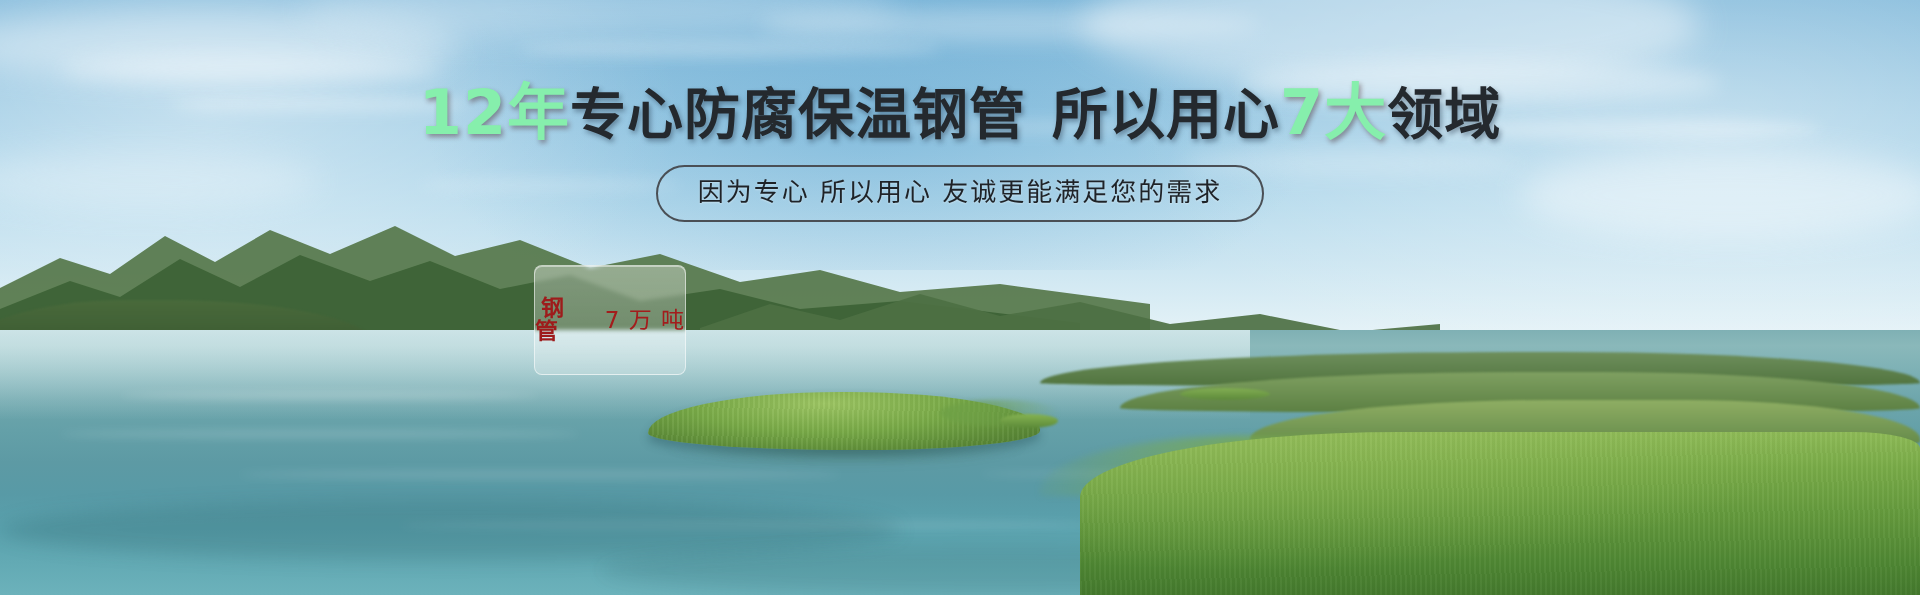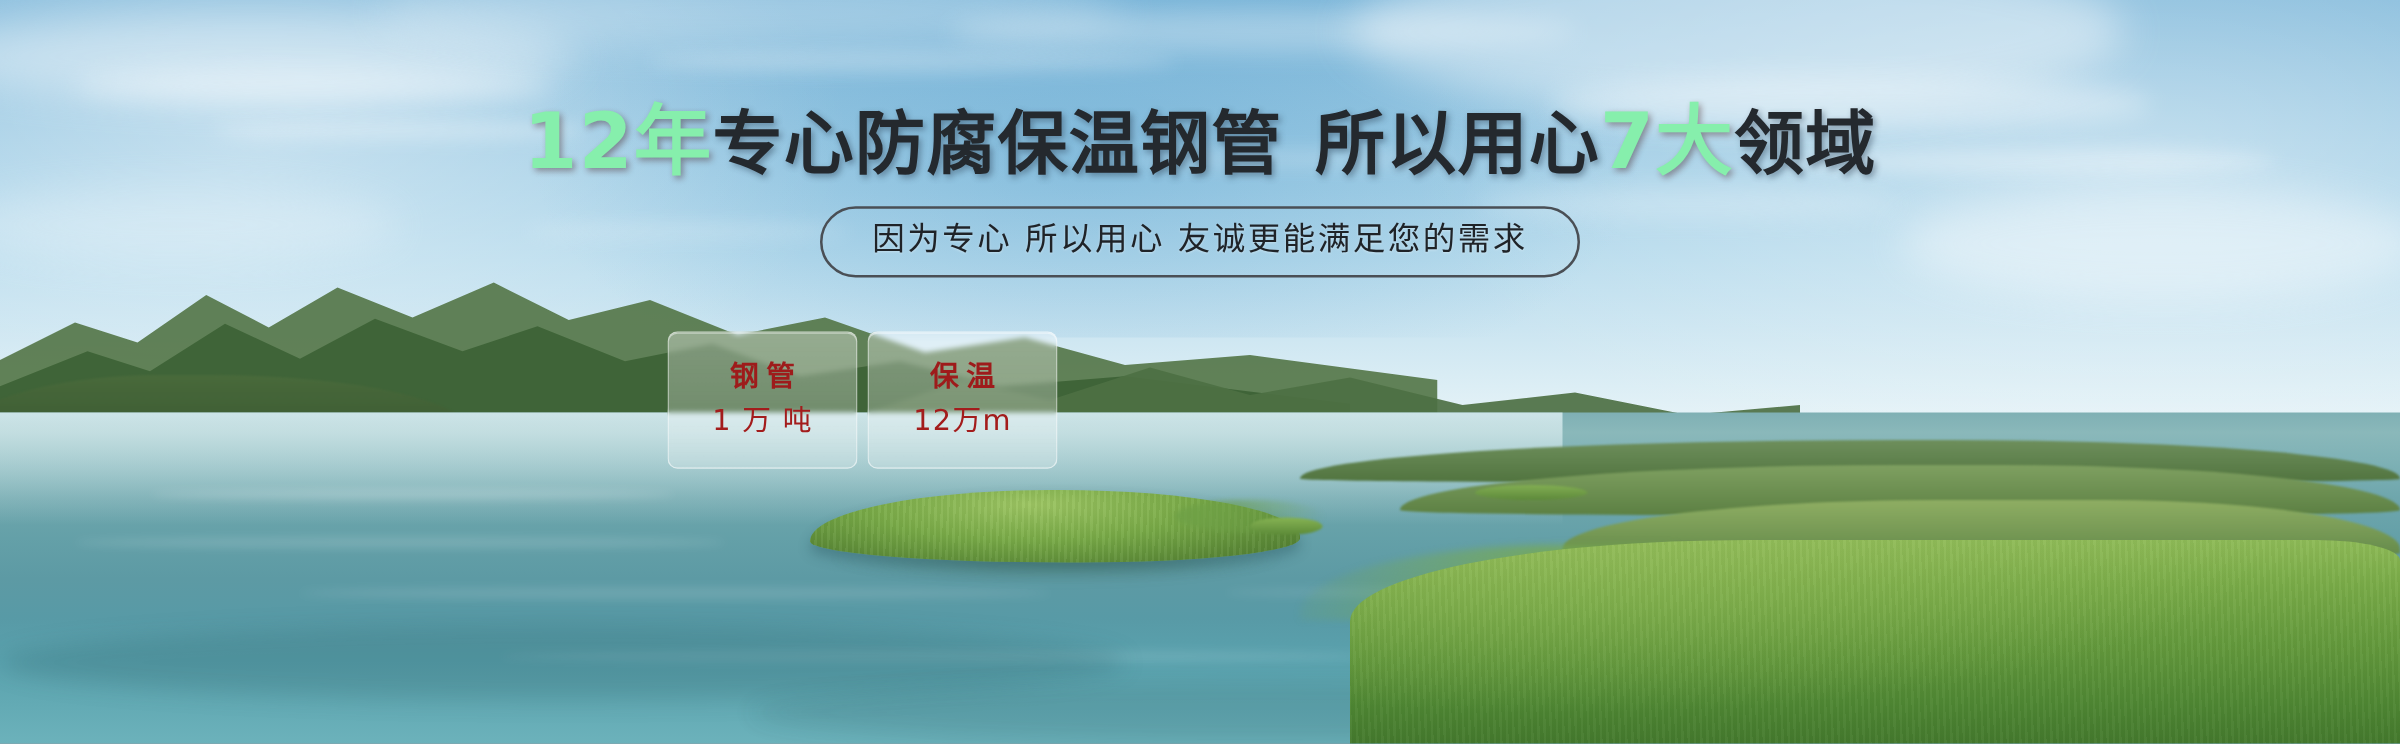--- a/index.html
+++ b/index.html
@@ -198,21 +198,21 @@
   .cards{
     position:absolute;top:265px;left:534px;
     display:flex;gap:8px;align-items:flex-start;
   }
   .card{
     width:150px;height:108px;
     background:linear-gradient(to bottom, rgba(255,255,255,.34), rgba(255,255,255,.22));
     border:1px solid rgba(255,255,255,.55);
     border-radius:8px;
     backdrop-filter:blur(2px);
-    display:flex;flex-direction:column;align-items:center;justify-content:center;
+    display:flex;flex-direction:row;align-items:center;justify-content:center;
     gap:12px;
     box-shadow:inset 0 1px 0 rgba(255,255,255,.45);
   }
   .card-label{
     font-size:23px;font-weight:bold;color:#9e1b1b;letter-spacing:6px;
     text-indent:6px;line-height:1;
   }
   .card-value{
     font-size:23px;color:#a31c1c;letter-spacing:1px;line-height:1;
     white-space:nowrap;
@@ -290,24 +290,20 @@
     </div>
 
     <div class="subtitle-wrap">
       <div class="subtitle">因为专心 所以用心 友诚更能满足您的需求</div>
     </div>
 
     <div class="cards">
 
       <div class="card">
         <div class="card-label">钢管</div>
-        <div class="card-value">1 万 吨</div>
+        <div class="card-value">7 万 吨</div>
       </div>
 
 
-      <div class="card">
-        <div class="card-label">保温</div>
-        <div class="card-value">12万m</div>
-      </div>
 
     </div>
   </div>
 </div>
 
 </body></html>

